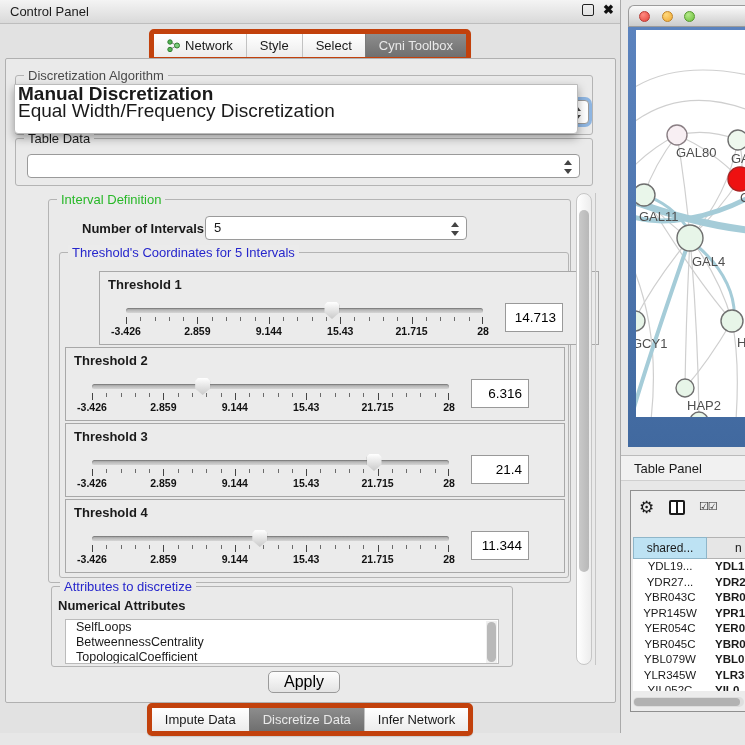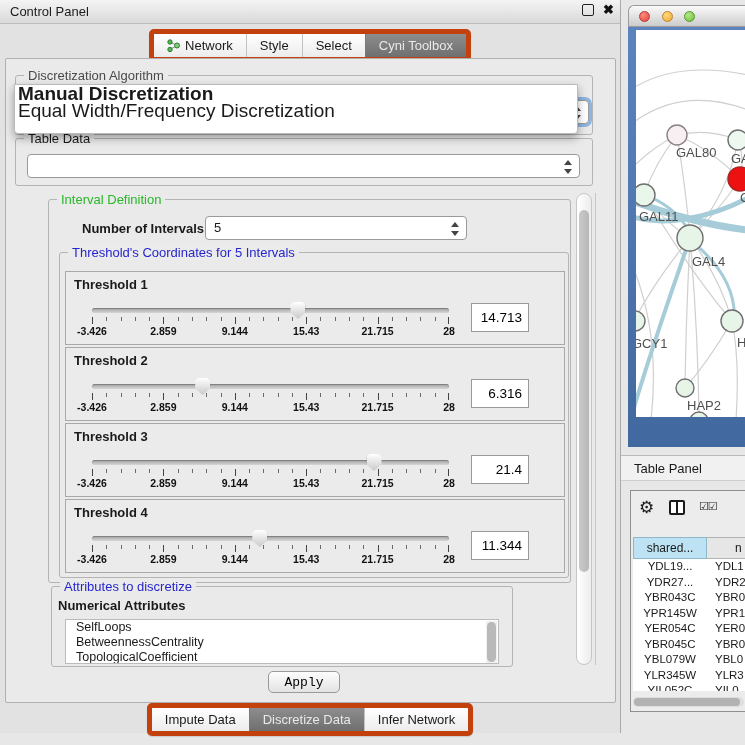--- a/index.html
+++ b/index.html
@@ -57,21 +57,21 @@
   .majortick { position:absolute; top:45px; width:1px; height:7px; background:#444; }
   .tick-lab { position:absolute; top:53px; transform:translateX(-50%); font-size:10.5px; font-weight:bold; color:#111; white-space:nowrap; }
   .th-value { position:absolute; right:35px; top:31px; width:58px; height:29px; background:#fff; border:1px solid #999; font-size:13.5px; text-align:right; padding-right:6px; font-family:"Liberation Sans",sans-serif; }
 
   
   .attr-list { position:absolute; left:13px; top:32px; width:434px; height:45px; background:#fff; border:1px solid #bbb; overflow:hidden; }
   .attr-item { height:15px; line-height:15px; padding-left:10px; font-size:12.5px; cursor:pointer; }
   .attr-scroll { position:absolute; right:1px; top:1px; width:11px; height:43px; background:#f0f0f0; }
   .attr-scroll .thumb { position:absolute; left:1px; top:1px; width:9px; height:40px; background:#b9b9b9; border-radius:5px; }
 
-  .btn { position:absolute; background:linear-gradient(#fdfdfd,#e3e3e3); border:1px solid #9a9a9a; border-radius:5px; font-size:13px; text-align:center; cursor:pointer;font-family:Liberation Mono, monospace; }
+  .btn { position:absolute; background:linear-gradient(#fdfdfd,#e3e3e3); border:1px solid #9a9a9a; border-radius:5px; font-size:16px; text-align:center; cursor:pointer; }
 
   
   #net-window { position:absolute; left:628px; top:5px; width:117px; height:442px; }
   .net-titlebar { position:absolute; left:0; top:0; width:117px; height:22px; background:linear-gradient(#fafafa,#cccccc); border:1px solid #9b9b9b; border-right:none; border-radius:6px 0 0 0; }
   .tl { position:absolute; top:5px; width:11px; height:11px; border-radius:50%; cursor:pointer; }
   .tl-red { left:10px; background:radial-gradient(circle at 35% 30%,#ff8a80,#e4443b); border:1px solid #b93a33; }
   .tl-yellow { left:33px; background:radial-gradient(circle at 35% 30%,#ffd97e,#efa833); border:1px solid #c08428; }
   .tl-green { left:55px; background:radial-gradient(circle at 35% 30%,#b5e98a,#6bbf3a); border:1px solid #569a2e; }
   .net-frame { position:absolute; left:0; top:22px; width:117px; height:420px; background:linear-gradient(#5b83be,#41699f); }
   .net-canvas { position:absolute; left:8px; top:3px; width:109px; height:387px; background:#fff; cursor:grab; }
@@ -87,21 +87,21 @@
   .gear-icon { position:absolute; left:8px; top:6px; font-size:17px; color:#1b1b1b; cursor:pointer; }
   .cols-icon { position:absolute; left:38px; top:9px; width:16px; height:15px; border:2px solid #1a1a1a; border-radius:2px; background:#fff; cursor:pointer; }
   .cols-icon i { position:absolute; left:50%; top:0; bottom:0; width:2px; margin-left:-1px; background:#1a1a1a; }
   .checks-icon { position:absolute; left:68px; top:9px; font-size:11px; letter-spacing:-1px; color:#222; cursor:pointer; }
   .tp-head { position:absolute; left:2px; top:46px; height:22px; display:flex; }
   .tp-h1 { width:74px; background:#bde2f3; border:1px solid #8fb6c9; font-size:12px; text-align:center; line-height:20px; cursor:pointer; }
   .tp-h2 { width:60px; background:#e6e6e6; border:1px solid #b3b3b3; border-left:none; font-size:12px; line-height:20px; padding-left:28px; cursor:pointer; }
   .tp-rows { position:absolute; left:2px; top:68px; width:126px; height:132px; background:#fff; overflow:hidden; }
   .tp-row { display:flex; height:15.5px; line-height:15.5px; font-size:11.5px; cursor:pointer; }
   .tp-c1 { width:74px; text-align:center; }
-  .tp-c2 { padding-left:8px; }
+  .tp-c2 { padding-left:8px;font-weight:bold; }
   .tp-hscroll { position:absolute; left:2px; top:206px; width:111px; height:10px; background:#dedede; border-radius:5px; }
   .tp-hscroll .thumb { position:absolute; left:1px; top:1px; width:106px; height:8px; background:#b2b2b2; border-radius:4px; cursor:pointer; }
 </style>
 </head>
 <body>
 
 <div id="root">
 
   <div id="control-panel">
 
@@ -165,21 +165,21 @@
           <span>5</span>
           <span class="stepper">
               <i class="up"></i>
               <i class="dn"></i>
             </span>
         </div>
 
         <div class="groupbox" style="left:10px; top:52px; width:510px; height:326px;">
           <span class="grouplabel lbl-blue" style="background:#ebebeb;text-align:center;">Threshold's Coordinates for 5 Intervals</span>
 
-          <div class="th-panel" style="top:18px;">
+          <div class="th-panel" style="top:18px;margin-left:34px;">
             <span class="th-label">Threshold 1</span>
             <div class="slider-zone">
               <div class="sl-track"></div>
               <div class="th-thumb" style="left: calc(57.7% - 7.5px);"></div>
               <div class="ticks-minor"></div>
               <div class="majortick" style="left:0%"></div>
                 <div class="majortick" style="left:20%"></div>
                 <div class="majortick" style="left:40%"></div>
                 <div class="majortick" style="left:60%"></div>
                 <div class="majortick" style="left:80%"></div>

